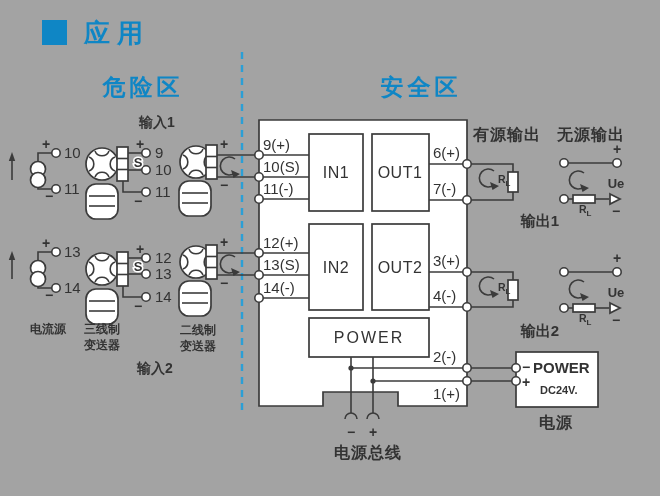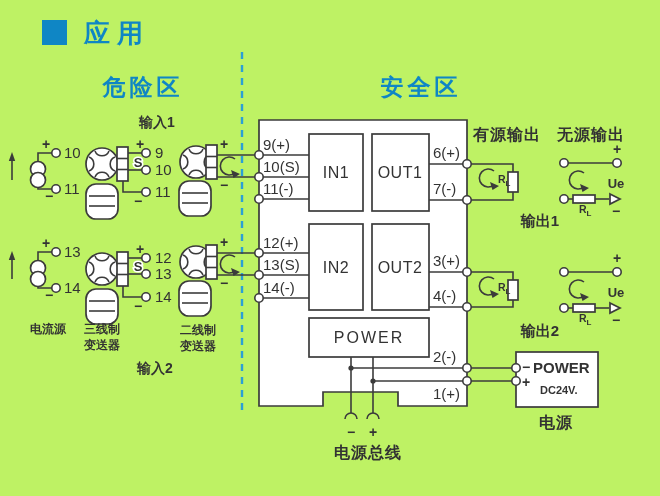--- a/index.html
+++ b/index.html
@@ -1,16 +1,16 @@
 <!DOCTYPE html>
 <html><head>
 <meta charset="utf-8">
 <style>
   html,body{margin:0;padding:0;background:#fff;}
-  .stage{width:660px;height:496px;background:#bef264;position:relative;overflow:hidden;
+  .stage{width:660px;height:496px;background:#a3a3a3;position:relative;overflow:hidden;
          font-family:"Liberation Sans","DejaVu Sans",sans-serif;}
   svg{display:block;}
   .wire{fill:none;stroke:#3b3b3b;stroke-width:1.6;}
   .box{fill:#ffffff;stroke:#3b3b3b;stroke-width:1.7;}
   .term{fill:#ffffff;stroke:#3b3b3b;stroke-width:1.6;}
   .dot{fill:#3b3b3b;stroke:none;}
   .fillDark{fill:#3b3b3b;stroke:none;}
   .divider{fill:none;stroke:#2b9fd6;stroke-width:2.4;stroke-dasharray:7 6;}
   text{fill:#333333;font-family:"Liberation Sans","DejaVu Sans",sans-serif;}
   .blue{fill:#0f86c5;font-weight:bold;}

